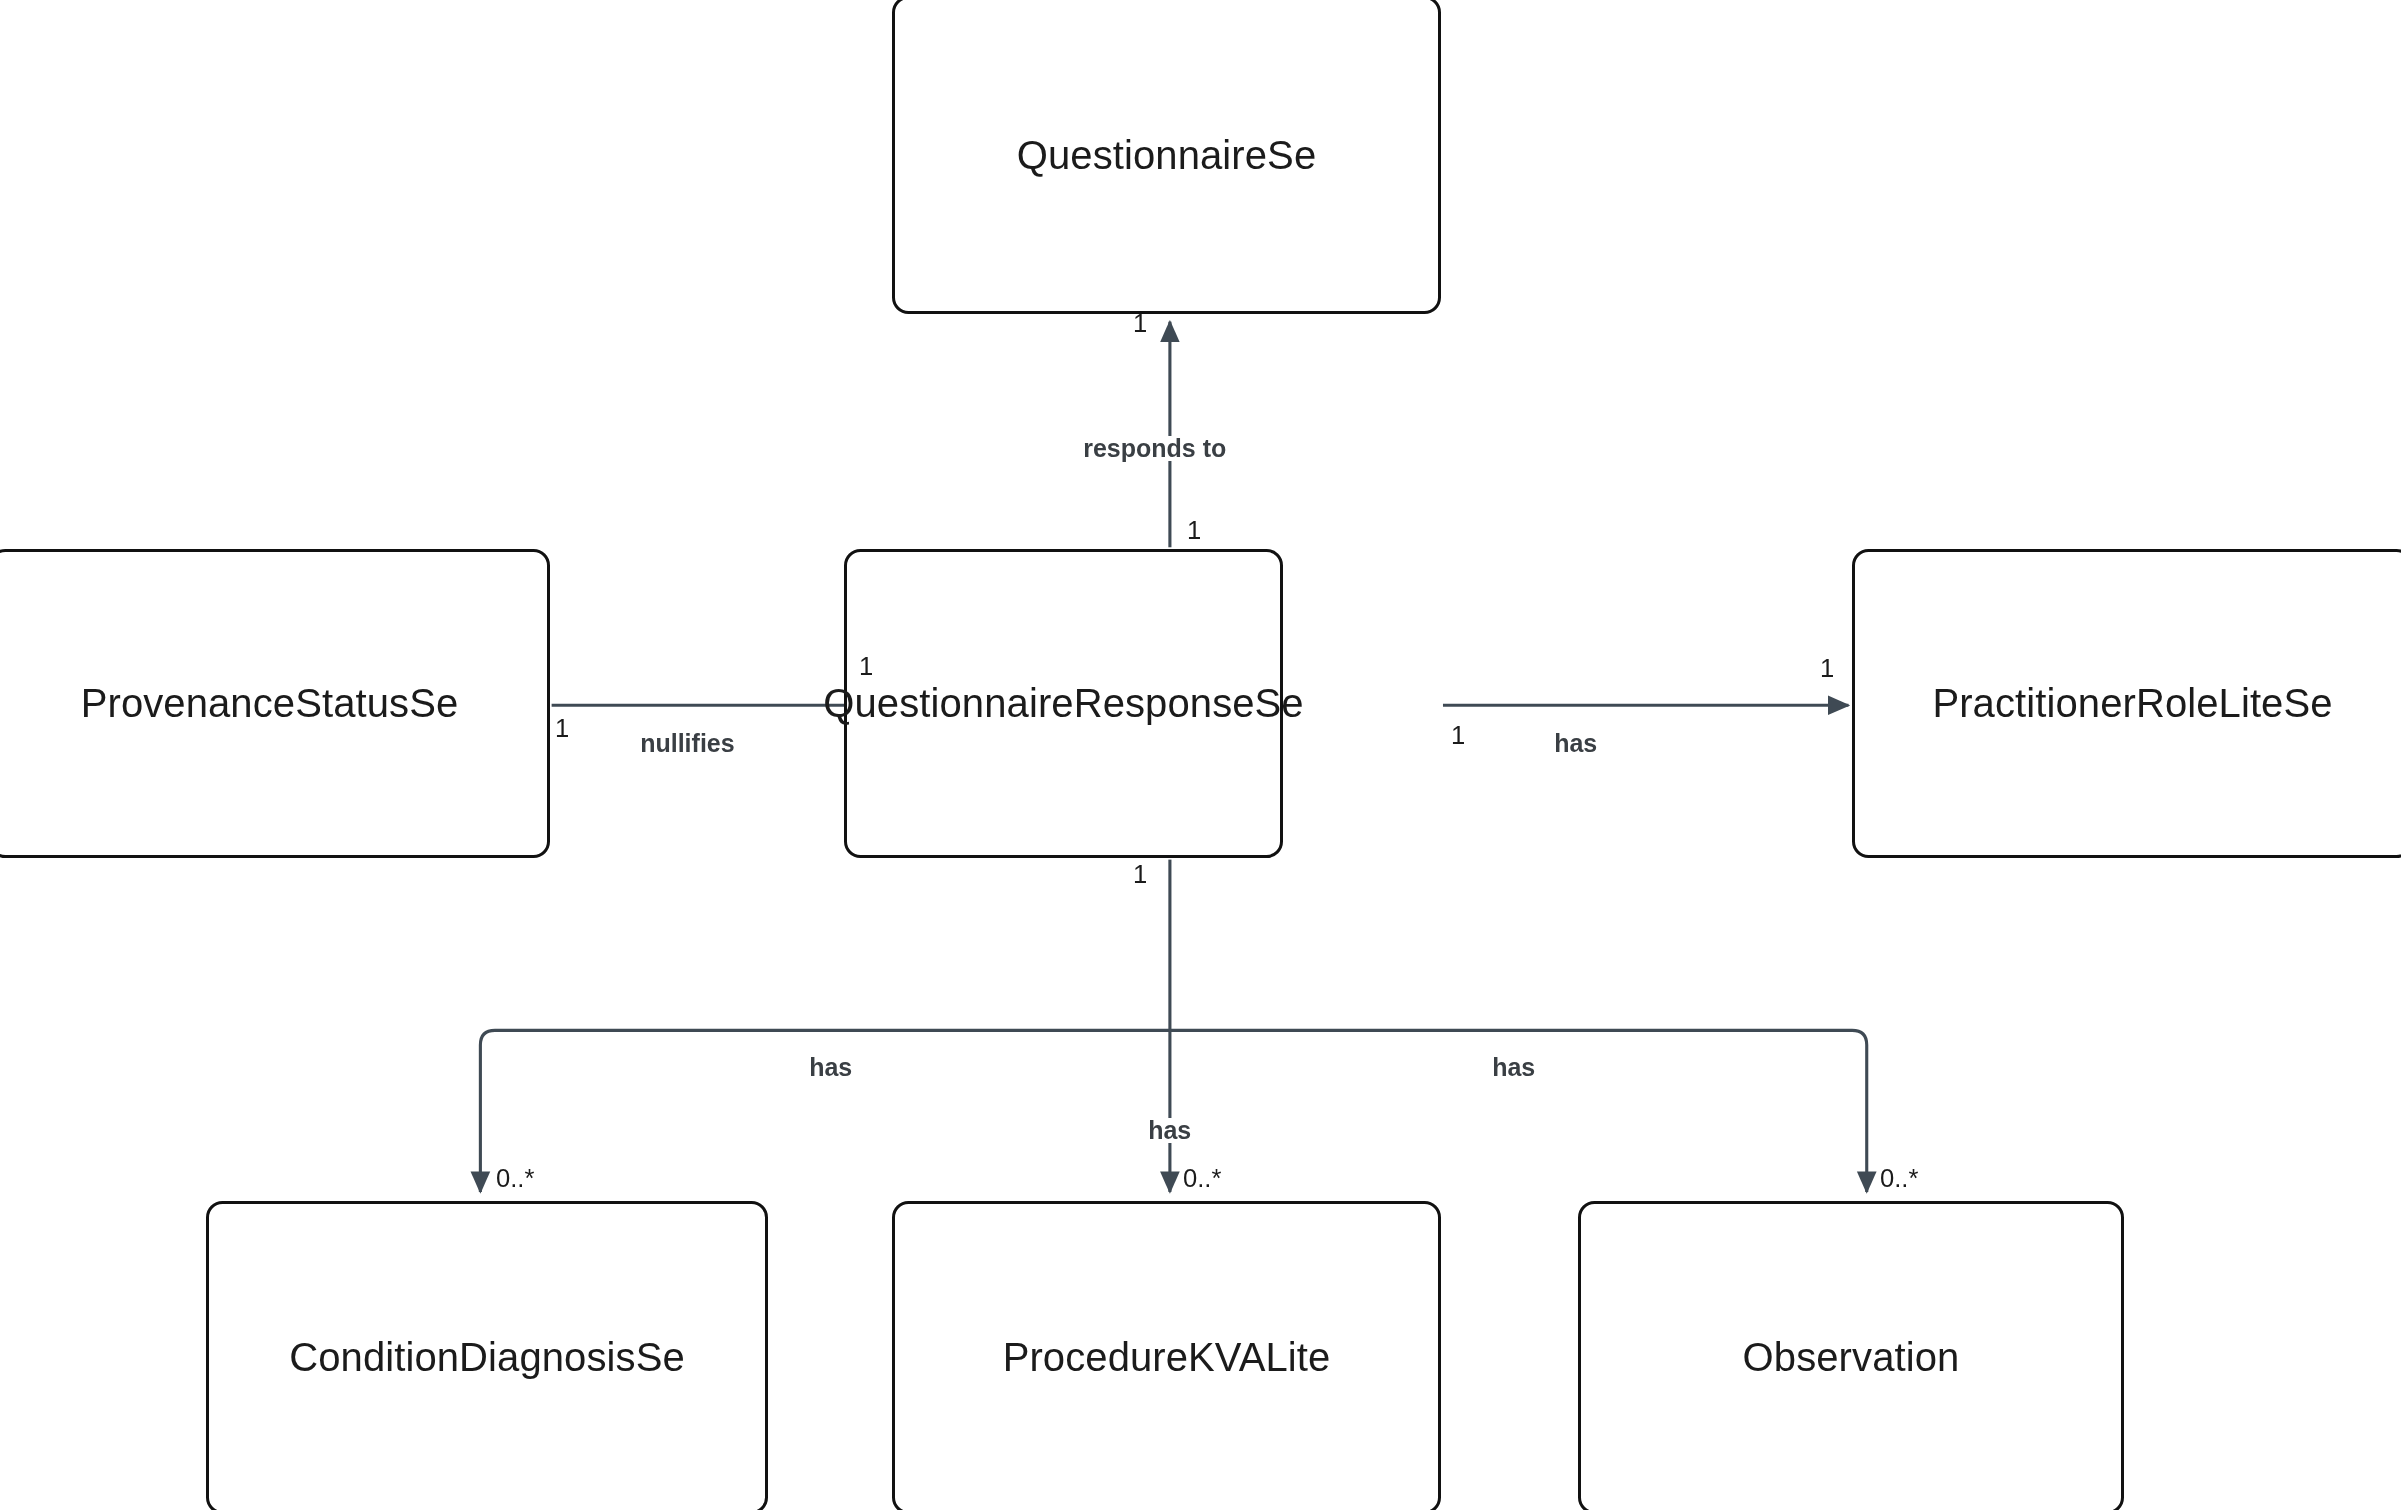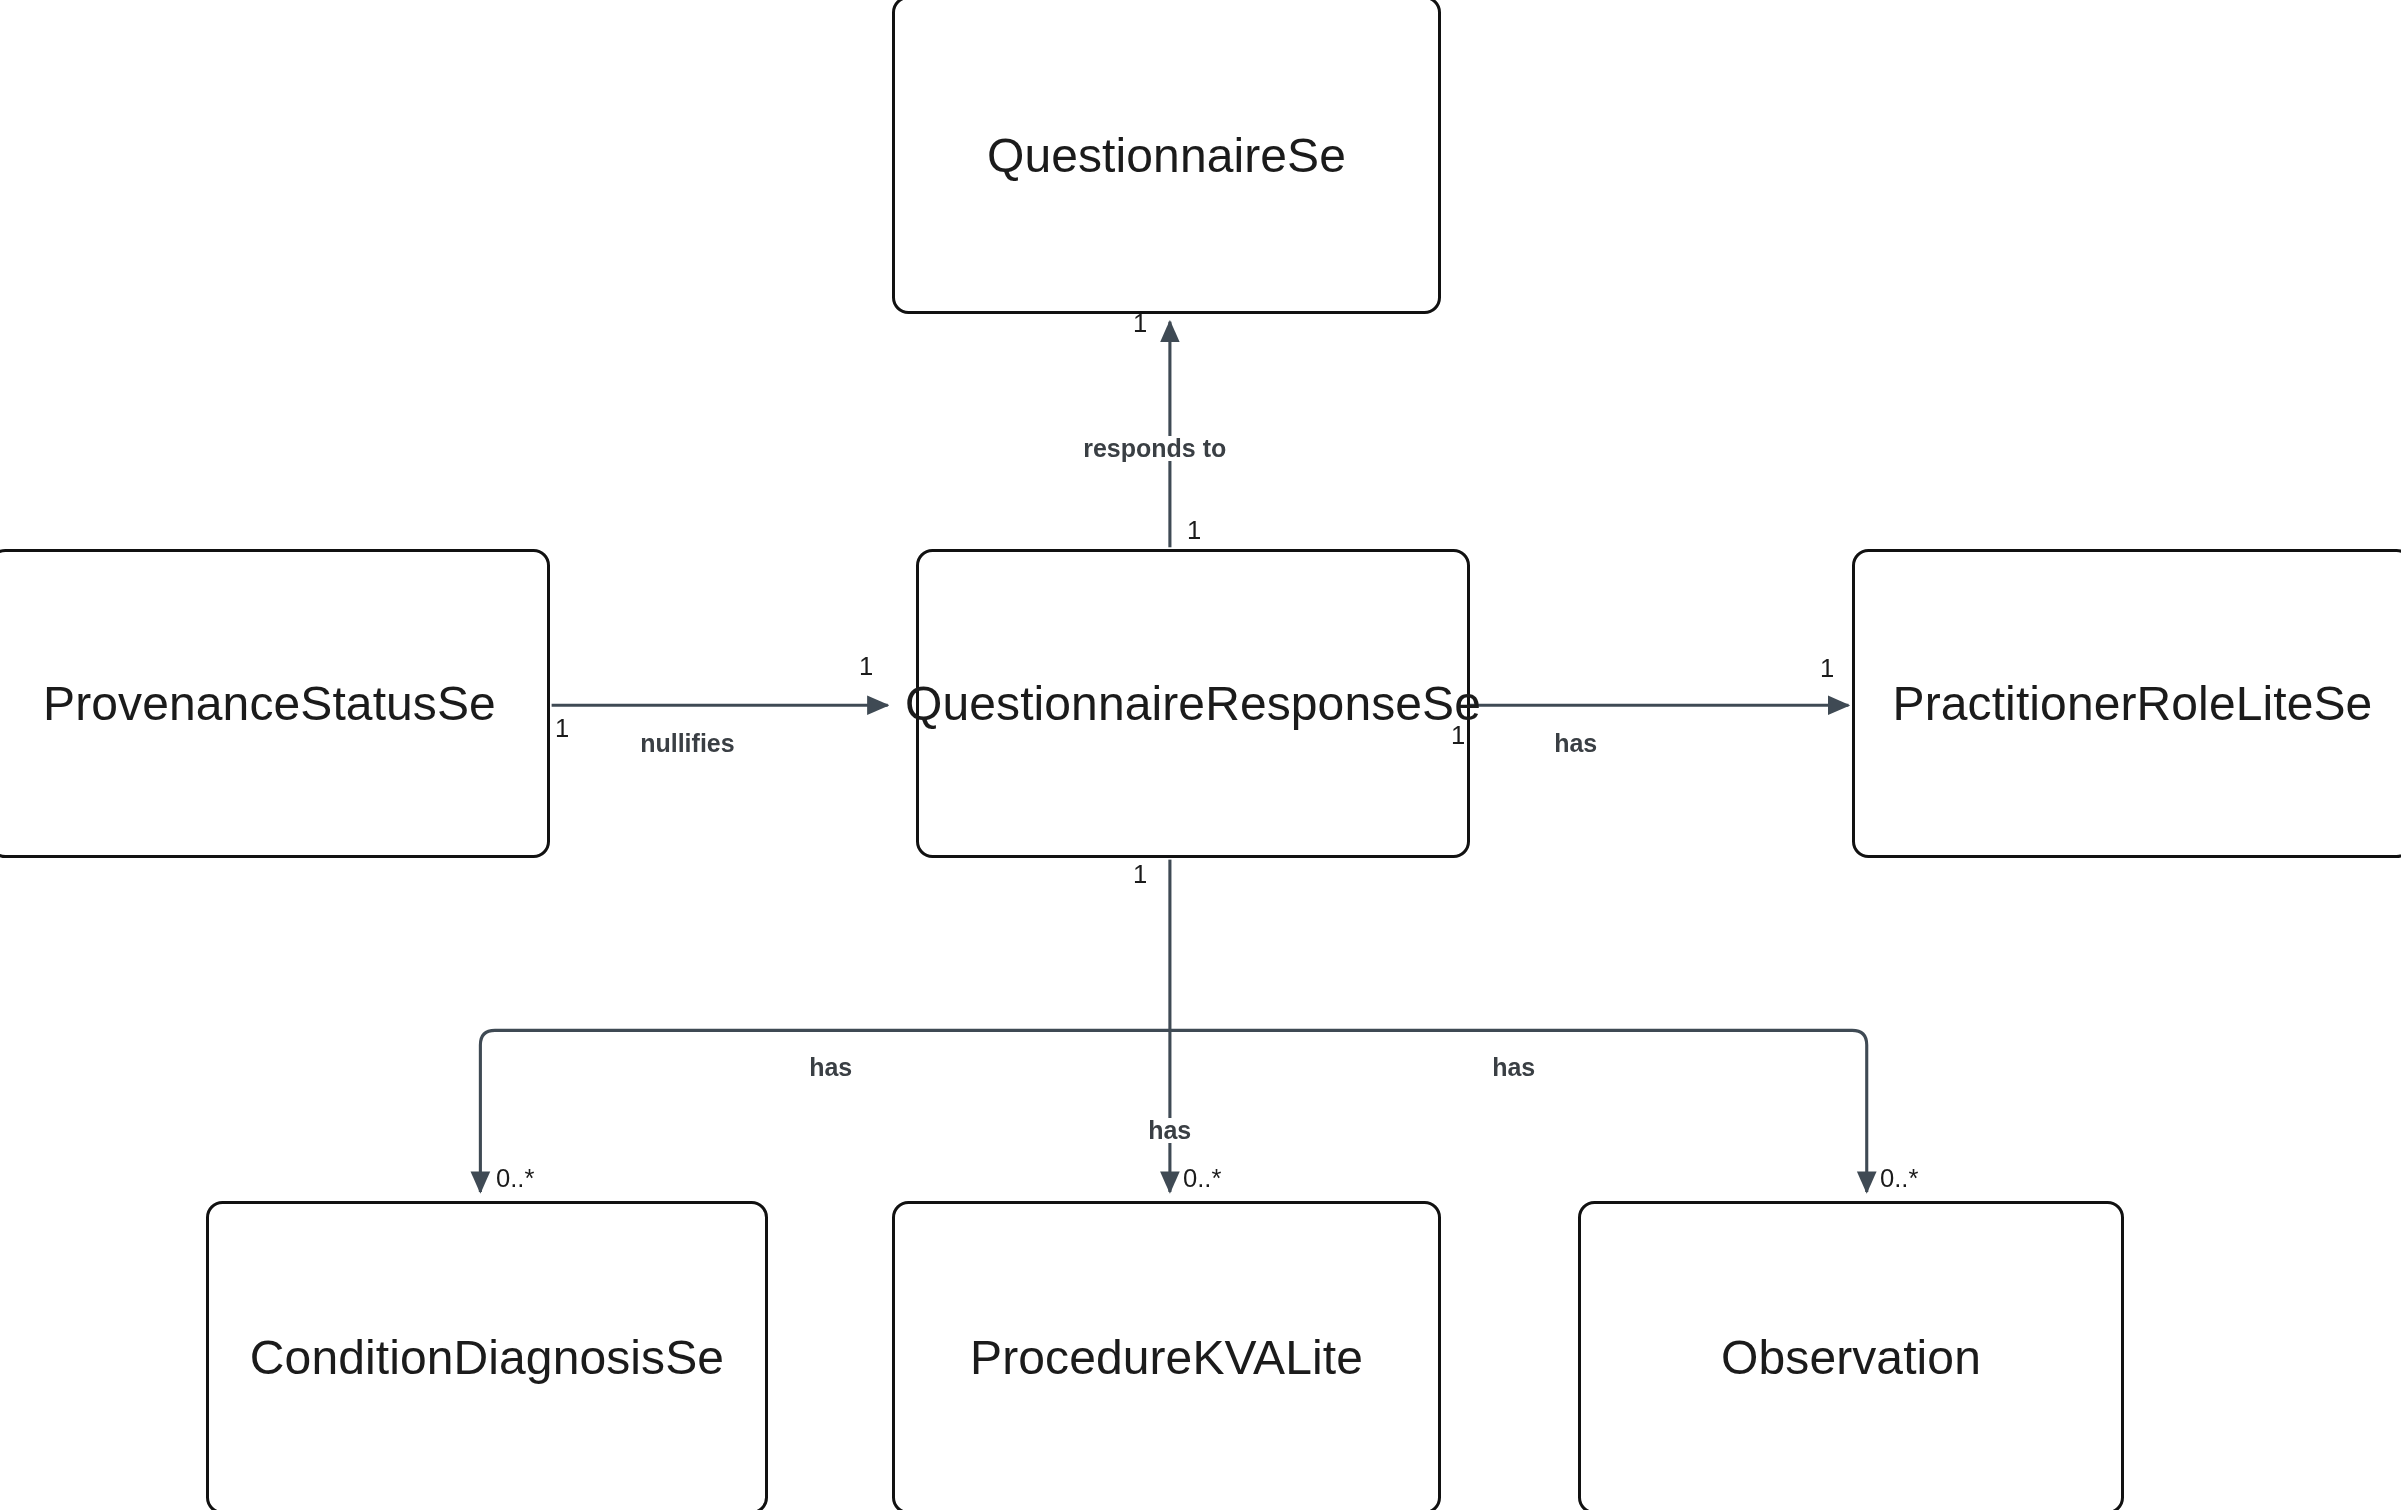--- a/index.html
+++ b/index.html
@@ -29,21 +29,21 @@
     background: #ffffff;
     border: 3.7px solid #111111;
     border-radius: 16.4px;
     display: flex;
     align-items: center;
     justify-content: center;
     z-index: 2;
   }
   .node-label {
     font-family: "Liberation Sans", sans-serif;
-    font-size: 48px;
+    font-size: 40px;
     font-weight: 400;
     color: #1b1b1b;
     letter-spacing: 0.1px;
     white-space: nowrap;
     text-align: center;
   }
   .edge-label {
     position: absolute;
     font-family: "Liberation Sans", sans-serif;
     font-size: 25px;
@@ -110,21 +110,21 @@
   </svg>
 
   <div class="node" style="left:892px; top:-3.7px; width:549px; height:318px;">
     <span class="node-label">QuestionnaireSe</span>
   </div>
 
   <div class="node" style="left:-11px; top:549px; width:561px; height:309px;">
     <span class="node-label">ProvenanceStatusSe</span>
   </div>
 
-  <div class="node" style="left:916px; top:549px; width:554px; height:309px;">
+  <div class="node" style="left:844px; top:549px; width:439px; height:309px;">
     <span class="node-label">QuestionnaireResponseSe</span>
   </div>
 
   <div class="node" style="left:1852px; top:549px; width:561px; height:309px;">
     <span class="node-label">PractitionerRoleLiteSe</span>
   </div>
 
   <div class="node" style="left:206px; top:1201px; width:562px; height:313px;">
     <span class="node-label">ConditionDiagnosisSe</span>
   </div>

